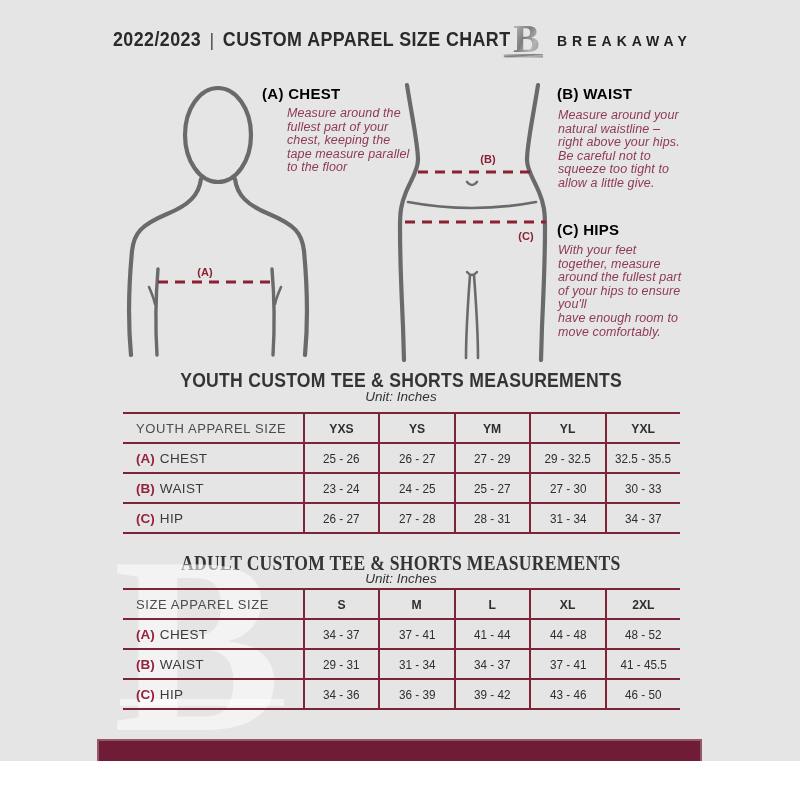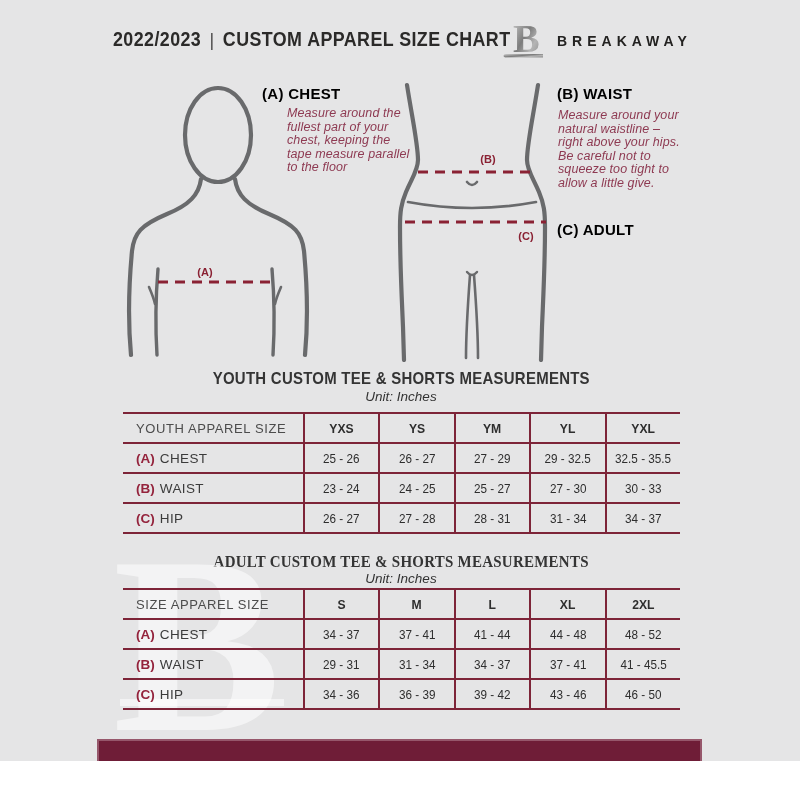--- a/index.html
+++ b/index.html
@@ -24,21 +24,21 @@
     position:absolute;font-size:15px;font-weight:bold;color:#000000;
     letter-spacing:0.3px;white-space:nowrap;
   }
   .meas-body{
     position:absolute;font-size:12.5px;font-style:italic;color:#8e3a52;
     line-height:13.6px;white-space:pre-line;letter-spacing:0.1px;
   }
   
   .tbl-title{
     position:absolute;left:87px;width:628px;text-align:center;
-    font-size:17px;font-weight:bold;color:#343434;letter-spacing:0.3px;
+    font-size:20px;font-weight:bold;color:#343434;letter-spacing:0.3px;
   }
   .tbl-title span{display:inline-block;transform:scaleX(0.88);}
   .tbl-unit{
     position:absolute;left:87px;width:628px;text-align:center;
     font-size:13.5px;font-style:italic;color:#333;
   }
   
   .size-table{
     position:absolute;left:123px;width:557px;display:grid;
     grid-template-columns:180px repeat(5,1fr);
@@ -135,21 +135,28 @@
 to the floor</div>
 
   <div class="meas-head" style="left:557px;top:85px;">(B) WAIST</div>
   <div class="meas-body" style="left:558px;top:109px;width:152px;">Measure around your
 natural waistline –
 right above your hips.
 Be careful not to
 squeeze too tight to
 allow a little give.</div>
 
-  <div class="meas-head" style="left:557px;top:221px;">(C) ADULT</div>
+  <div class="meas-head" style="left:557px;top:221px;">(C) HIPS</div>
+  <div class="meas-body" style="left:558px;top:244px;width:158px;">With your feet
+together, measure
+around the fullest part
+of your hips to ensure
+you'll
+have enough room to
+move comfortably.</div>
 
   <div class="watermark">B</div>
   <div class="watermark-bar"></div>
 
   <div class="tbl-title" style="top:369px;">
     <span>YOUTH CUSTOM TEE &amp; SHORTS MEASUREMENTS</span>
   </div>
   <div class="tbl-unit" style="top:389px;">Unit: Inches</div>
 
   <div class="size-table" style="top:412px;">

